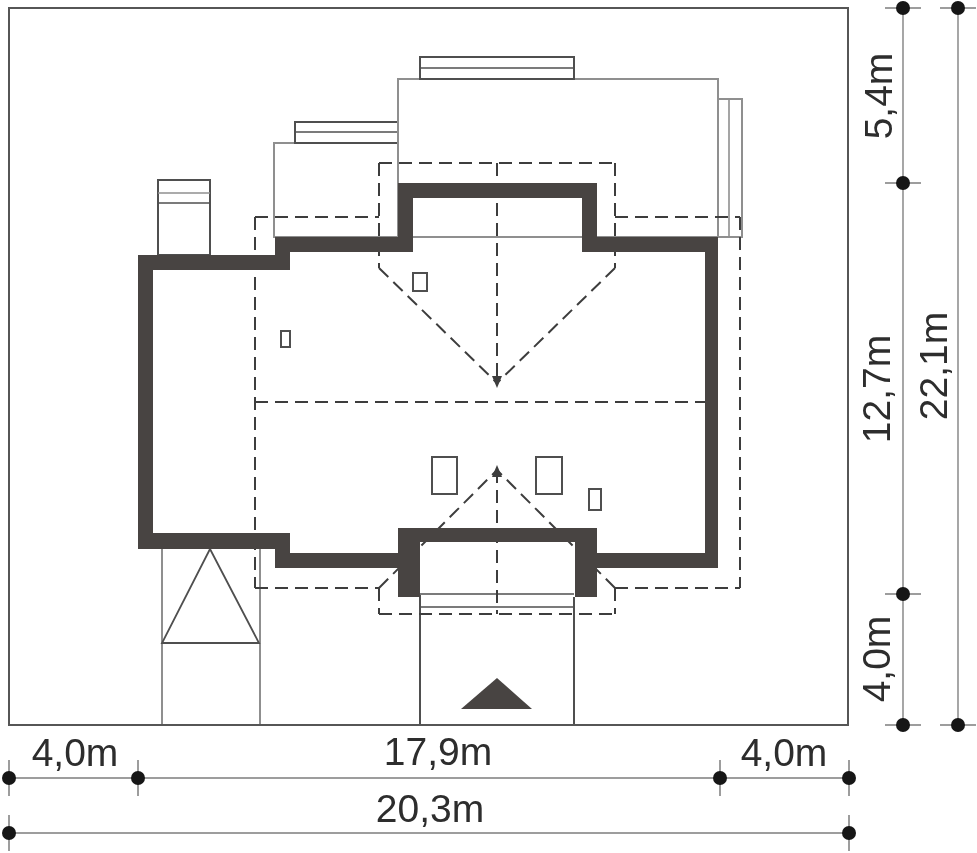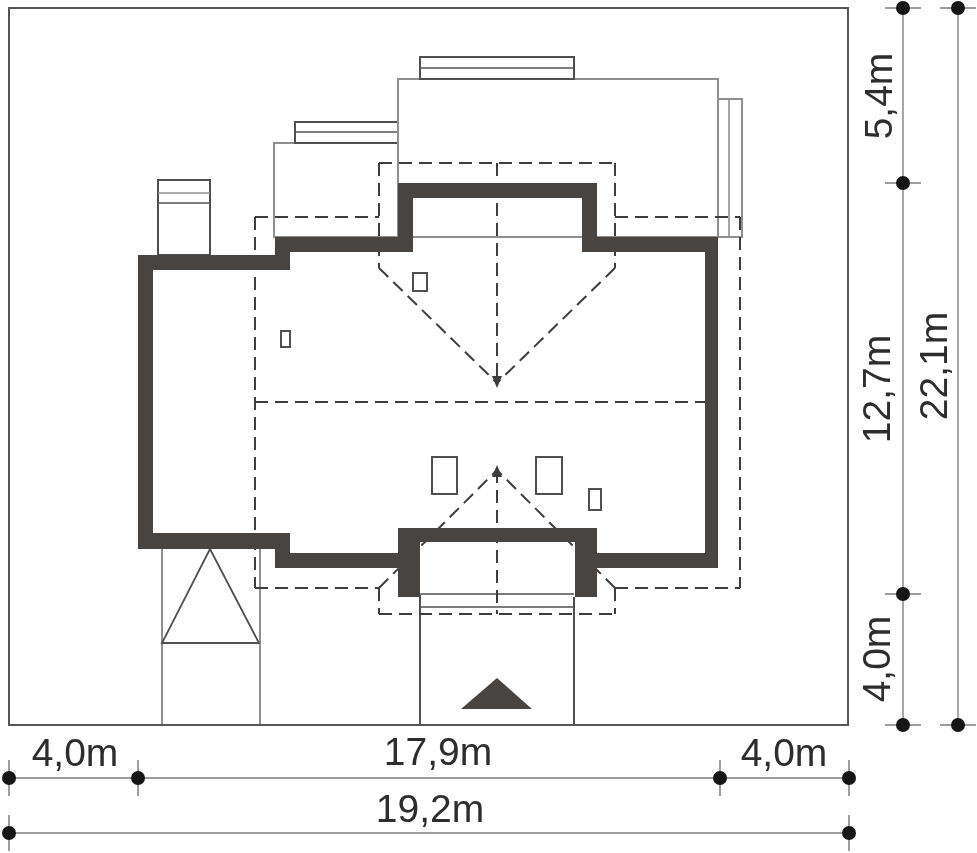--- a/index.html
+++ b/index.html
@@ -176,15 +176,15 @@
   </svg>
 
   <div class="dim-label rot" style="left:878px; top:96px;">5,4m</div>
   <div class="dim-label rot" style="left:876px; top:389px;">12,7m</div>
   <div class="dim-label rot" style="left:876px; top:659px;">4,0m</div>
   <div class="dim-label rot" style="left:933px; top:366px;">22,1m</div>
 
   <div class="dim-label" style="left:75px; top:752px;">4,0m</div>
   <div class="dim-label" style="left:438px; top:751px;">17,9m</div>
   <div class="dim-label" style="left:784px; top:752px;">4,0m</div>
-  <div class="dim-label" style="left:430px; top:808px;">19,2m</div>
+  <div class="dim-label" style="left:430px; top:808px;">20,3m</div>
 
 </div>
 
 </body></html>

